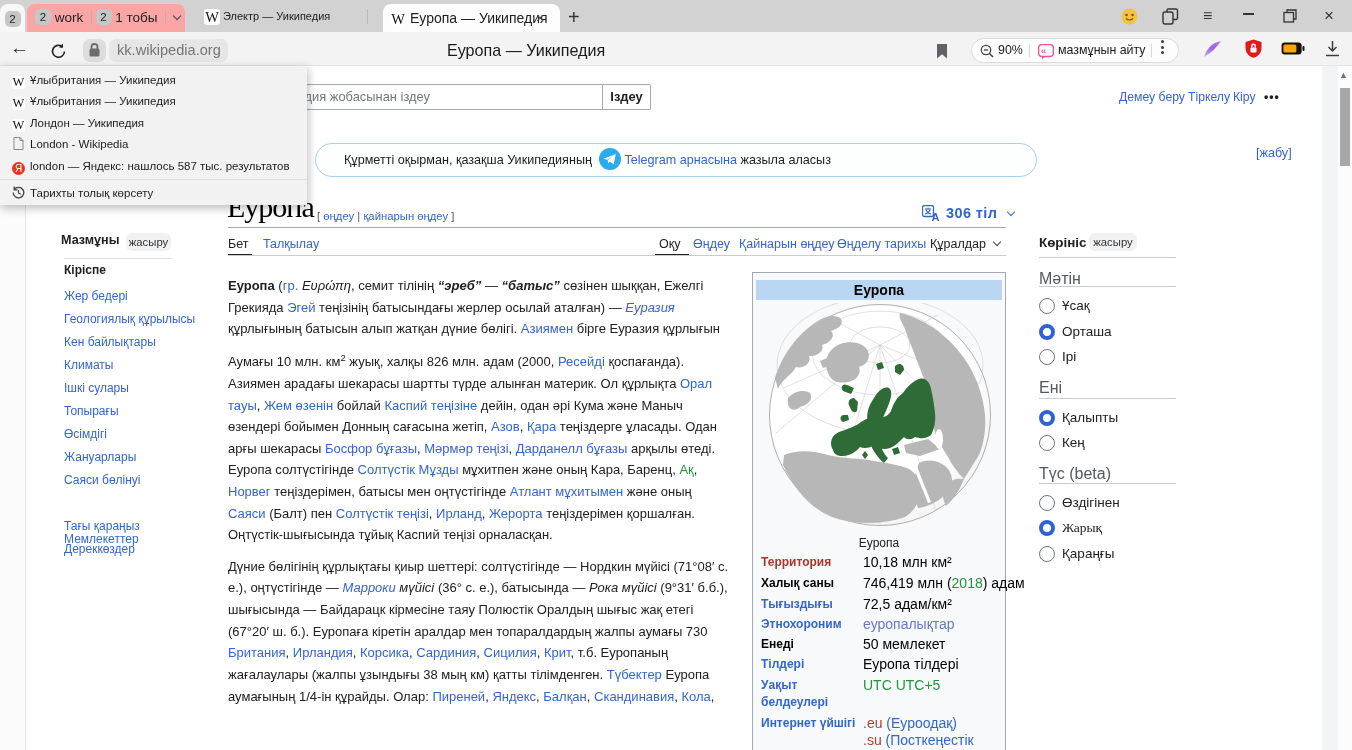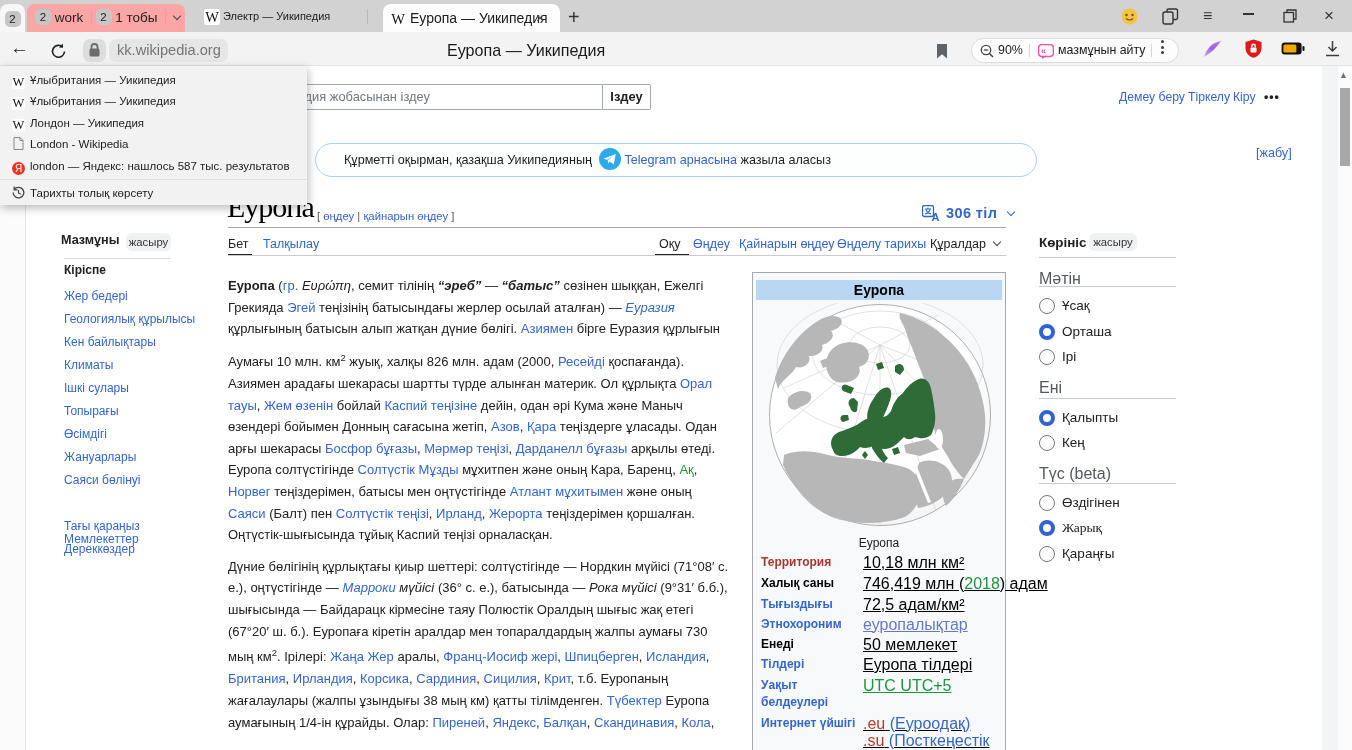--- a/index.html
+++ b/index.html
@@ -49,21 +49,21 @@
   #art { left:228px; top:208.9px; width:520px; font-size:13px; color:#202122; }
   #art .ln { line-height:21.65px; white-space:nowrap; }
   #art .gap { height:9px; }
   #art sup { font-size:9.5px; }
 
   #ibox { left:752px; top:206px; width:254px; height:492px; background:#f8f9fa; border:1px solid #a2a9b1; font-size:13px; }
   #ibox .hdr { position:absolute; left:3px; top:7px; width:246px; height:20px; background:#b9d7f3; text-align:center; font-weight:bold; font-size:14px; color:#000; line-height:20px; }
   #ibox .cap { position:absolute; left:0; top:263px; width:100%; text-align:center; font-size:12px; color:#202122; }
   .irow { position:absolute; left:8px; width:242px; white-space:nowrap; line-height:17px; }
   .irow .lab { display:inline-block; width:102px; font-weight:bold; vertical-align:top; font-size:12px; }
-  .irow .val { display:inline-block; font-size:16px;text-decoration:underline; }
+  .irow .val { display:inline-block; font-size:14px; }
 
   .aphd { position:absolute; left:1039px; font-size:13.4px; font-weight:bold; color:#202122; }
   .apsec { position:absolute; left:1039px; font-size:16px; color:#54595d; }
   .aprule { position:absolute; left:1039px; width:137px; height:1px; background:#c8ccd1; }
   .aprow { position:absolute; left:1039px; font-size:13.5px; color:#202122; line-height:16px; padding-left:23px; }
   .radio { position:absolute; left:0; top:0; width:16px; height:16px; border-radius:50%; border:1px solid #72777d; background:#fff; }
   .radio.on { border:4.5px solid #2f62d9; }
 
   #sgutter { left:1322px; top:0; width:16px; height:684px; background:#f3f4f6; }
   #sbar { left:1338px; top:0; width:14px; height:684px; background:#fcfcfc; }
@@ -236,21 +236,20 @@
     <div class="ln">арғы шекарасы <span class="bl">Босфор бұғазы</span>, <span class="bl">Мәрмәр теңізі</span>, <span class="bl">Дарданелл бұғазы</span> арқылы өтеді.</div>
     <div class="ln">Еуропа солтүстігінде <span class="bl">Солтүстік Мұзды</span> мұхитпен және оның Кара, Баренц, <span class="gr">Ақ</span>,</div>
     <div class="ln"><span class="bl">Норвег</span> теңіздерімен, батысы мен оңтүстігінде <span class="bl">Атлант мұхитымен</span> және оның</div>
     <div class="ln"><span class="bl">Саяси</span> (Балт) пен <span class="bl">Солтүстік теңізі</span>, <span class="bl">Ирланд</span>, <span class="bl">Жерорта</span> теңіздерімен қоршалған.</div>
     <div class="ln">Оңтүстік-шығысында тұйық Каспий теңізі орналасқан.</div>
     <div class="gap" style="height:9.5px;"></div>
     <div class="ln">Дүние бөлігінің құрлықтағы қиыр шеттері: солтүстігінде — Нордкин мүйісі (71°08′ с.</div>
     <div class="ln">е.), оңтүстігінде — <span class="bl it">Марроки</span> <span class="it">мүйісі</span> (36° с. е.), батысында — <span class="it">Рока мүйісі</span> (9°31′ б.б.),</div>
     <div class="ln">шығысында — Байдарацк кірмесіне таяу Полюстік Оралдың шығыс жақ етегі</div>
     <div class="ln">(67°20′ ш. б.). Еуропаға кіретін аралдар мен топаралдардың жалпы аумағы 730</div>
-    <div class="ln">мың км<sup>2</sup>. Ірілері: <span class="bl">Жаңа Жер</span> аралы, <span class="bl">Франц-Иосиф жері</span>, <span class="bl">Шпицберген</span>, <span class="bl">Исландия</span>,</div>
     <div class="ln"><span class="bl">Британия</span>, <span class="bl">Ирландия</span>, <span class="bl">Корсика</span>, <span class="bl">Сардиния</span>, <span class="bl">Сицилия</span>, <span class="bl">Крит</span>, т.б. Еуропаның</div>
     <div class="ln">жағалаулары (жалпы ұзындығы 38 мың км) қатты тілімденген. <span class="bl">Түбектер</span> Еуропа</div>
     <div class="ln">аумағының 1/4-ін құрайды. Олар: <span class="bl">Пиреней</span>, <span class="bl">Яндекс</span>, <span class="bl">Балқан</span>, <span class="bl">Скандинавия</span>, <span class="bl">Кола</span>,</div>
   </div>
 
   <div class="abs" id="ibox">
     <div class="hdr">Еуропа</div>
     <svg style="position:absolute;left:15px;top:30px;" width="224" height="224" viewBox="0 0 224 224">
       <defs>
           <radialGradient id="oc" cx="0.42" cy="0.38" r="0.75">

